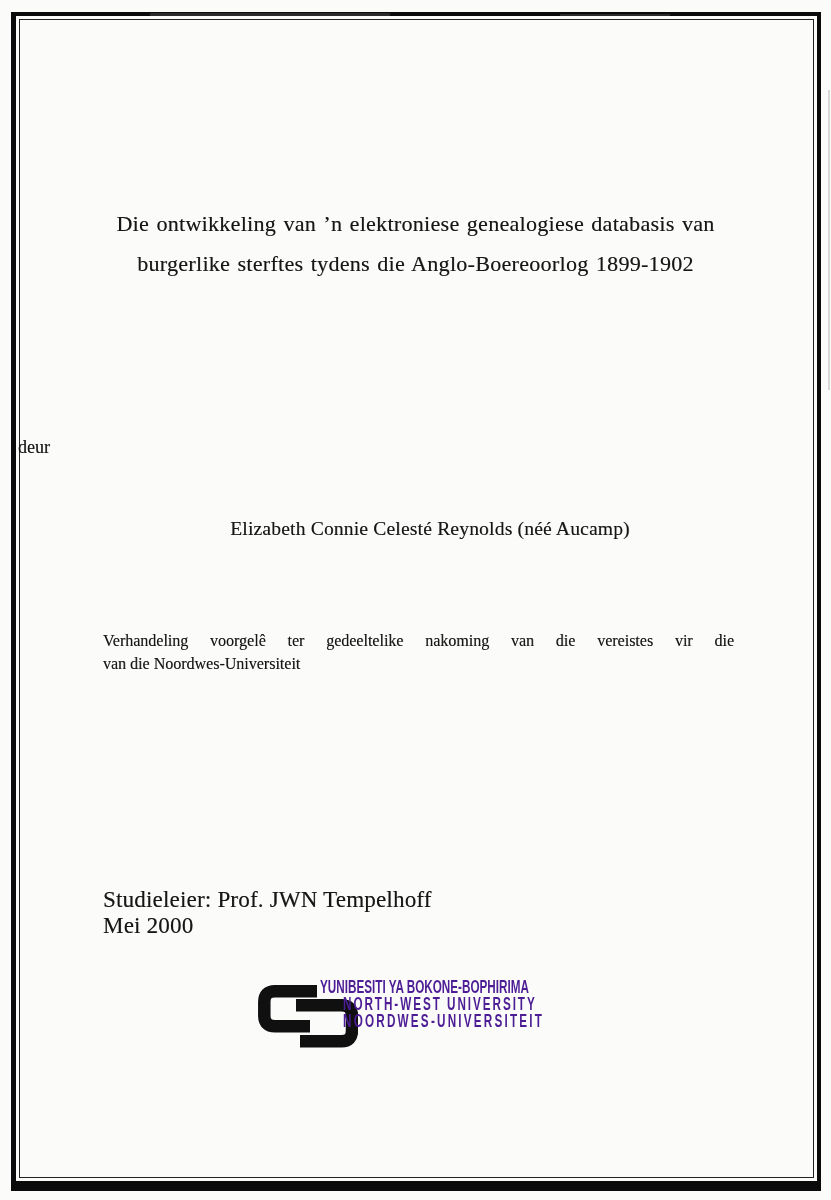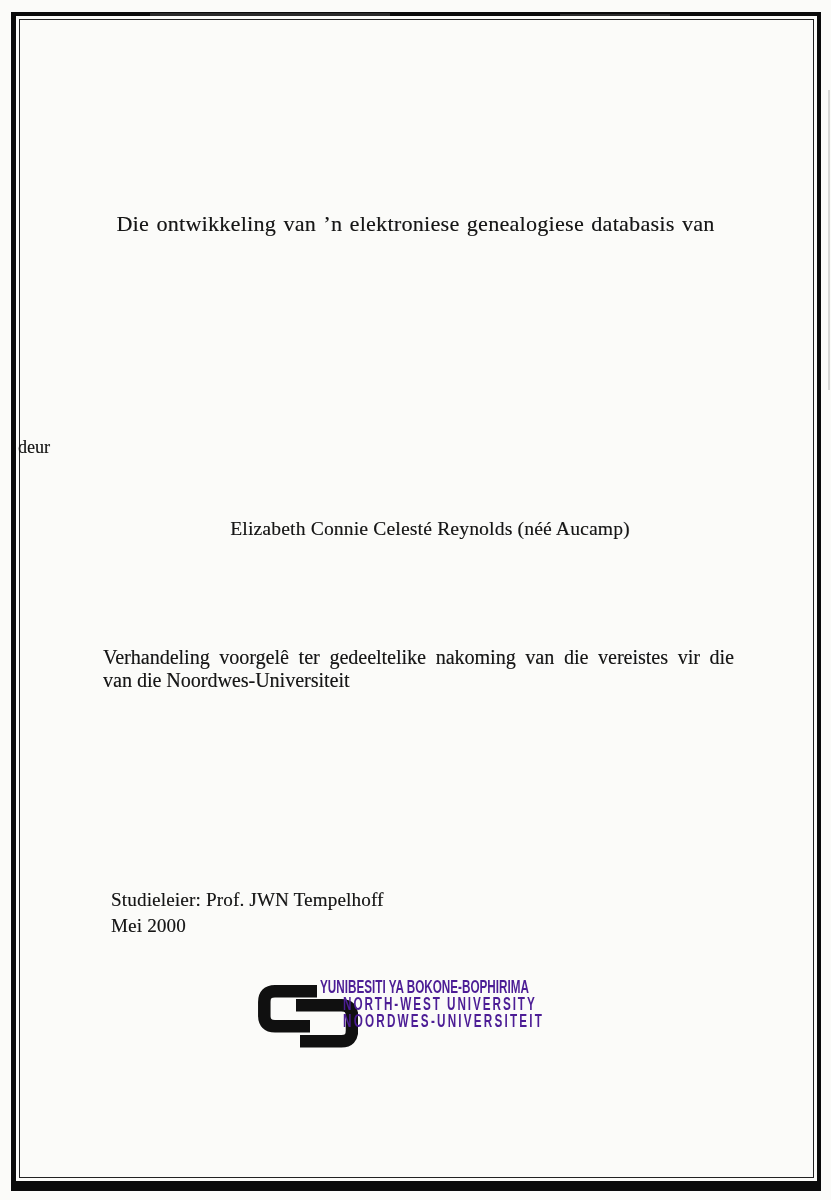--- a/index.html
+++ b/index.html
@@ -45,29 +45,29 @@
   .author{
     position:absolute;left:0;right:0;top:516px;
     padding-left:29px;
     text-align:center;
     font-size:19.5px;line-height:26px;
     letter-spacing:0.2px;
     white-space:nowrap;
   }
 
   .submission{
-    position:absolute;left:103px;top:646px;width:631px;
-    font-size:20px;line-height:22.6px;
+    position:absolute;left:103px;top:630px;width:631px;
+    font-size:16px;line-height:22.6px;
   }
   .sub-line1{text-align:justify;text-align-last:justify;}
   .ital{font-style:italic;}
 
   .imprint{
-    position:absolute;left:111px;top:887px;
-    font-size:19px;line-height:25.5px;
+    position:absolute;left:103px;top:887px;
+    font-size:23px;line-height:25.5px;
     letter-spacing:0.2px;
   }
 
   .logo{position:absolute;left:258px;top:975px;width:330px;height:80px;}
   .mark{position:absolute;left:0;top:8px;}
   .logo-text{
     position:absolute;left:62px;top:4px;
     font-family:"Liberation Sans", sans-serif;
     font-weight:700;
     color:#4c1d95;
@@ -88,20 +88,21 @@
 <div class="page">
 
   <div class="frame-outer"></div>
   <div class="frame-inner"></div>
   <div class="smudge s1"></div>
   <div class="smudge s2"></div>
   <div class="smudge s3"></div>
 
   <div class="title">
     <div class="title-line">Die ontwikkeling van ’n elektroniese genealogiese databasis van</div>
+    <div class="title-line">burgerlike sterftes tydens die Anglo-Boereoorlog 1899-1902</div>
   </div>
 
   <div class="deur">deur</div>
 
   <div class="author">Elizabeth Connie Celesté Reynolds (néé Aucamp)</div>
 
   <div class="submission">
     <div class="sub-line1">Verhandeling voorgelê ter gedeeltelike nakoming van die vereistes vir die</div>
     <div>van die Noordwes-Universiteit</div>
   </div>

